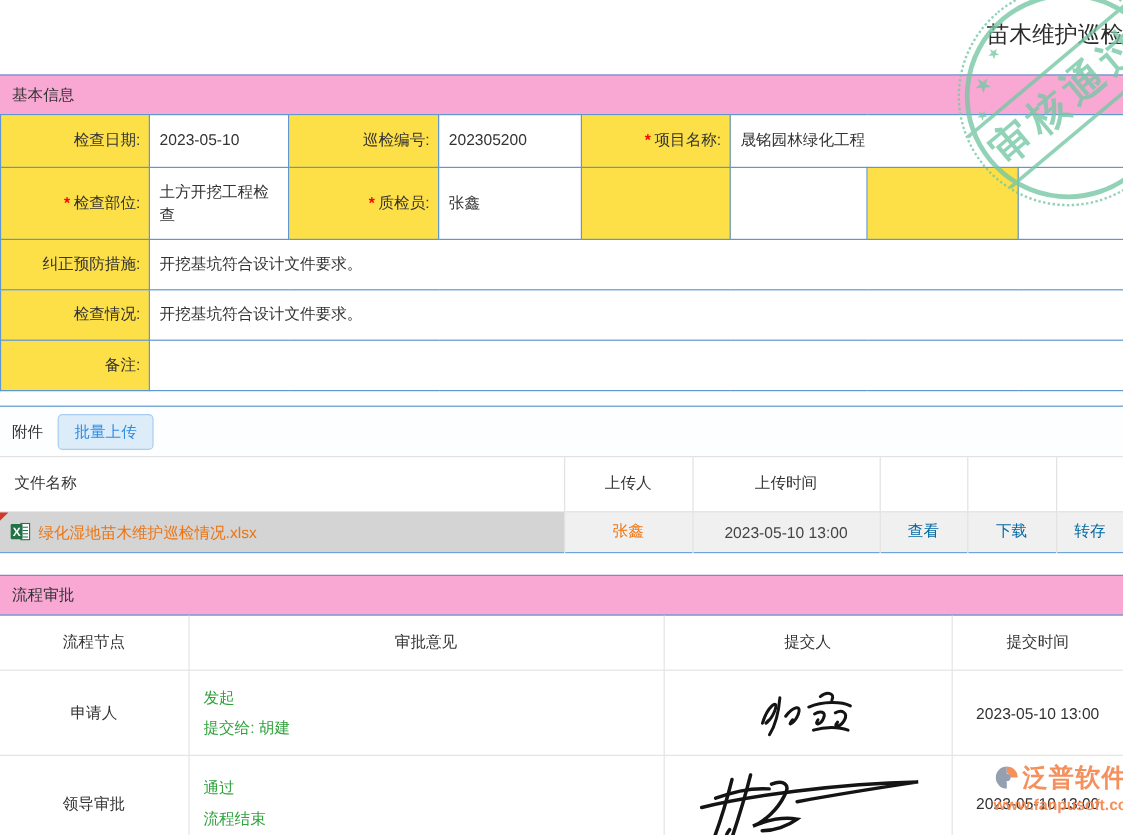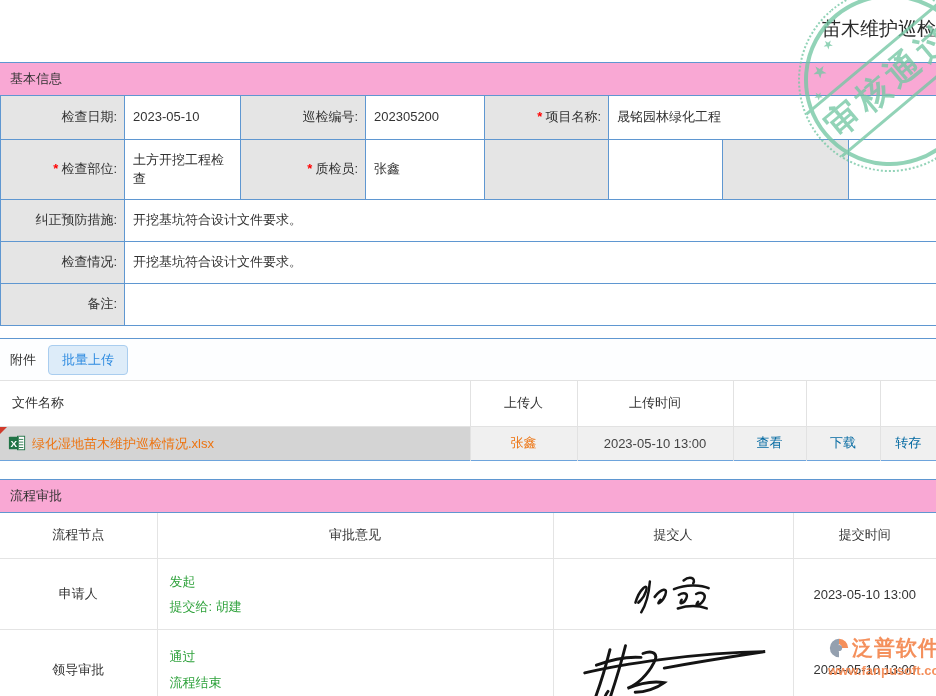--- a/index.html
+++ b/index.html
@@ -15,21 +15,21 @@
   
   .section-bar { background: #f9a8d4; border-top: 1px solid #5f97d1;
     height: 33px; display: flex; align-items: center; padding: 0 10px; font-size: 13px; }
   .section-bar.att { background: #fdfeff; border-bottom: 1px solid #e2e2e2; height: 43px; gap: 12px; }
   .section-bar.flow { border-bottom: 1px solid #5f97d1; height: 34px; }
 
   
   table { border-collapse: collapse; width: 936px; table-layout: fixed; }
   .blue-table td { border: 1px solid #5f97d1; padding: 4px 8px; vertical-align: middle;
     font-size: 13px; line-height: 1.45; word-break: break-all; }
-  .blue-table .lbl { background: #e5e5e5; text-align: right; padding-right: 7px; color: #333; }
+  .blue-table .lbl { background: #fde047; text-align: right; padding-right: 7px; color: #333; }
   .req { color: #f00; margin-right: 3px; font-weight: bold; }
   .h44 td { height: 44px; }
   .h60 td { height: 60px; }
   .h42 td { height: 42px; }
 
   
   .att-table td, .att-table th { border-right: 1px solid #e2e2e2; font-weight: normal;
     font-size: 13px; vertical-align: middle; }
   .att-table th { height: 45px; border-bottom: 1px solid #e2e2e2; text-align: center; color: #333; }
   .att-table th.fn { text-align: left; padding-left: 12px; }

